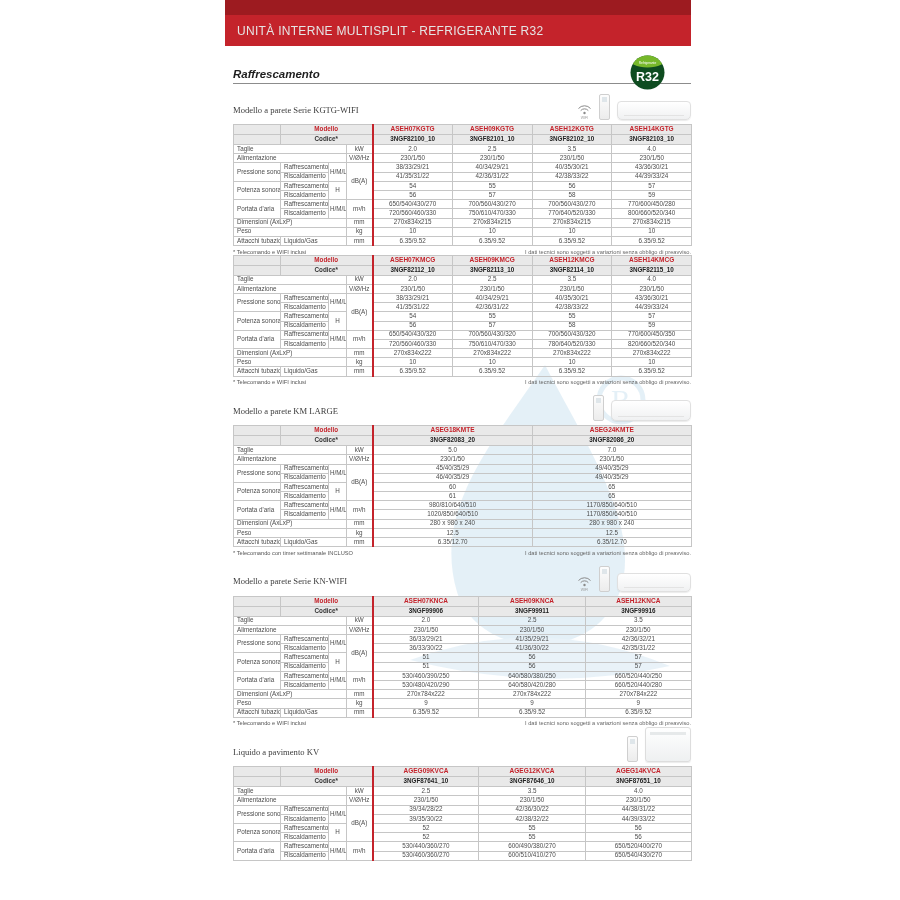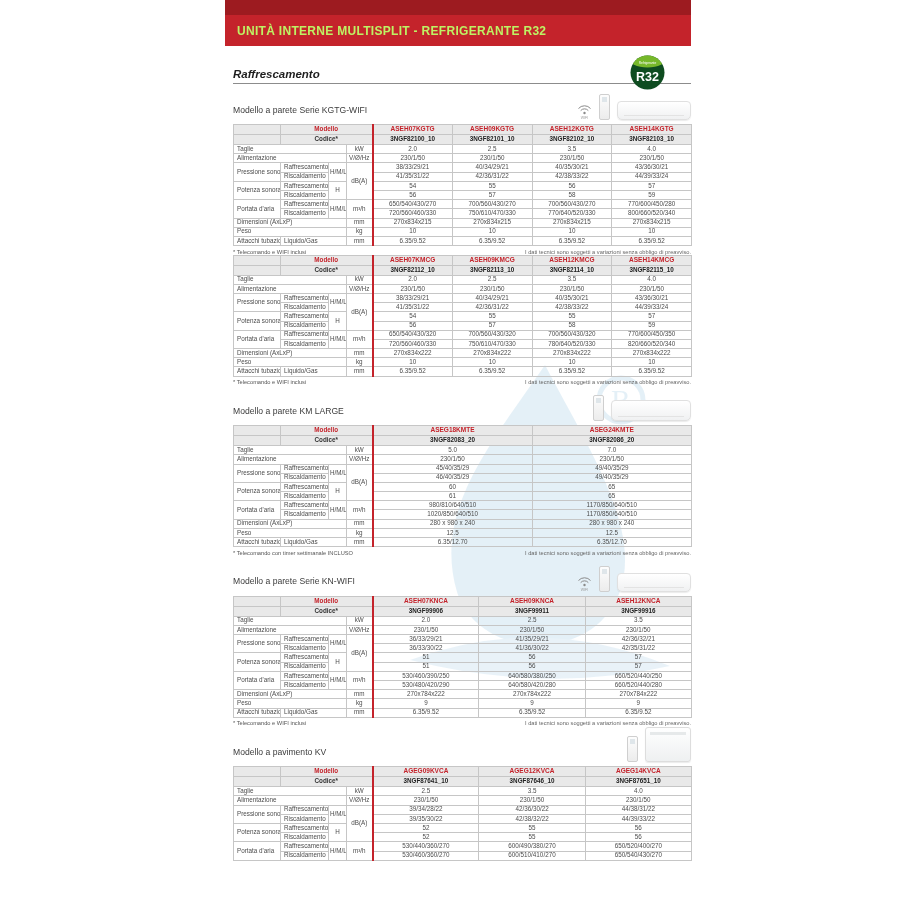--- a/index.html
+++ b/index.html
@@ -1,30 +1,30 @@
 <!DOCTYPE html>
 <html><head>
 <meta charset="utf-8">
 <style>
   html,body{margin:0;padding:0;background:#ffffff;}
   body{width:900px;height:900px;overflow:hidden;position:relative;font-family:"Liberation Sans",sans-serif;}
   .page{position:absolute;left:225px;top:0;width:466px;}
   
   .banner{position:relative;height:46px;background:#c4232b;}
   .banner-dark{position:absolute;left:0;top:0;width:100%;height:15px;background:#9d1b20;}
-  .banner-title{position:absolute;left:12px;top:18px;height:28px;line-height:26px;color:#bef264;
-    font-weight:bold;font-size:12px;letter-spacing:.3px;}
+  .banner-title{position:absolute;left:12px;top:18px;height:28px;line-height:26px;color:#e5e5e5;
+    font-weight:normal;font-size:12px;letter-spacing:.3px;}
   
   .heading{margin:22px 0 3px 8px;font-size:11.5px;font-weight:bold;font-style:italic;color:#1e1e1e;}
   .rule{margin-left:8px;border-bottom:1.6px solid #8c8c8c;}
   .badge{position:absolute;top:55px;right:26px;width:35px;height:35px;}
   
   .section{margin-left:8px;}
   .sec-head{display:flex;align-items:flex-end;margin-top:15px;margin-bottom:4px;height:21px;}
-  .sec-title{font-size:8.6px;color:#3c3c3c;align-self:center;}
+  .sec-title{font-size:8.6px;color:#3c3c3c;align-self:center;font-family:Liberation Serif, serif;}
   .sec-icons{margin-left:auto;display:flex;align-items:flex-end;gap:7px;}
   table{border-collapse:collapse;table-layout:fixed;width:458px;}
   td{border:1px solid #c6c6c6;font-size:6.3px;color:#4c4c4c;text-align:center;
      padding:.5px 1px;height:7.2px;line-height:1.05;overflow:hidden;white-space:nowrap;}
   td.hdr{background:#e9e9e9;height:8px;}
   td.modello-label{color:#c4232b;font-weight:bold;}
   td.codice-label{font-weight:bold;color:#333;}
   td.model-name{color:#c4232b;font-weight:bold;font-size:6.5px;}
   td.code{font-weight:bold;color:#222;}
   td.lab{text-align:left;padding-left:3px;}
@@ -575,21 +575,21 @@
             </tr>
           </tbody>
         </table>
         <div class="foot-row">
           <span class="foot-left">* Telecomando e WIFI inclusi</span>
           <span class="foot-right">I dati tecnici sono soggetti a variazioni senza obbligo di preavviso.</span>
         </div>
       </div>
       <div class="section">
         <div class="sec-head">
-          <div class="sec-title">Modello a pavimento KV</div>
+          <div class="sec-title">Liquido a pavimento KV</div>
           <div class="sec-icons">
             <div class="ic-remote"></div>
             <div class="ic-floor"></div>
           </div>
         </div>
         <table>
           <colgroup>
             <col style="width: 47px;">
             <col style="width: 48px;">
             <col style="width: 18px;">

